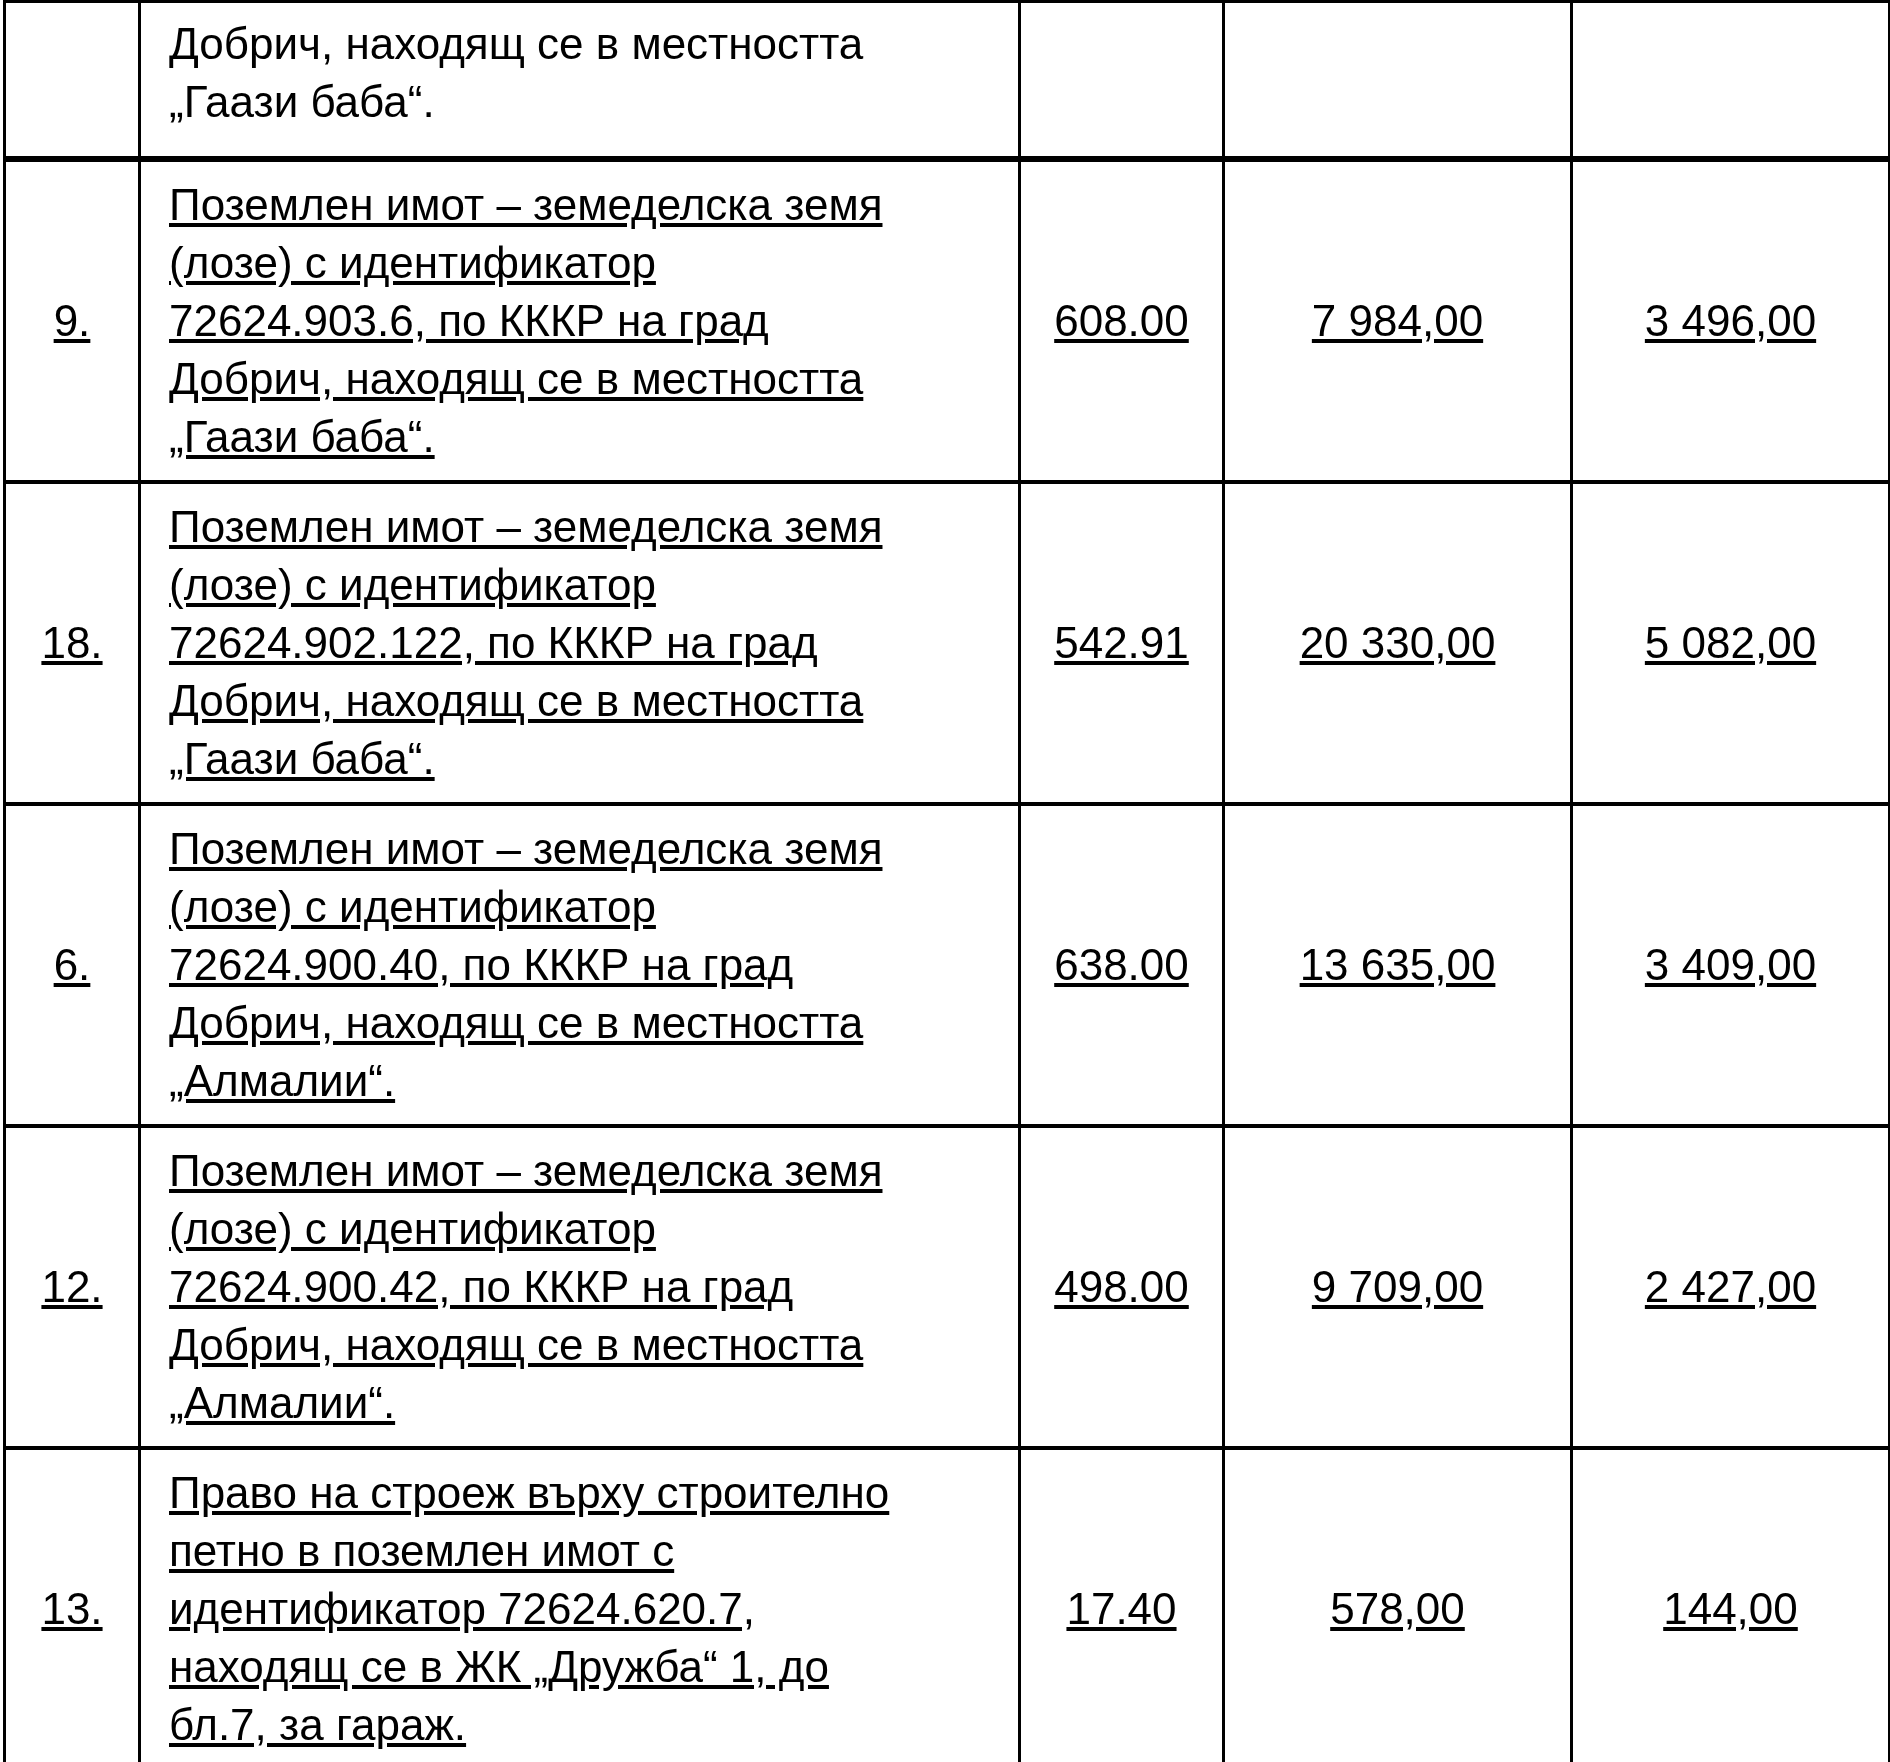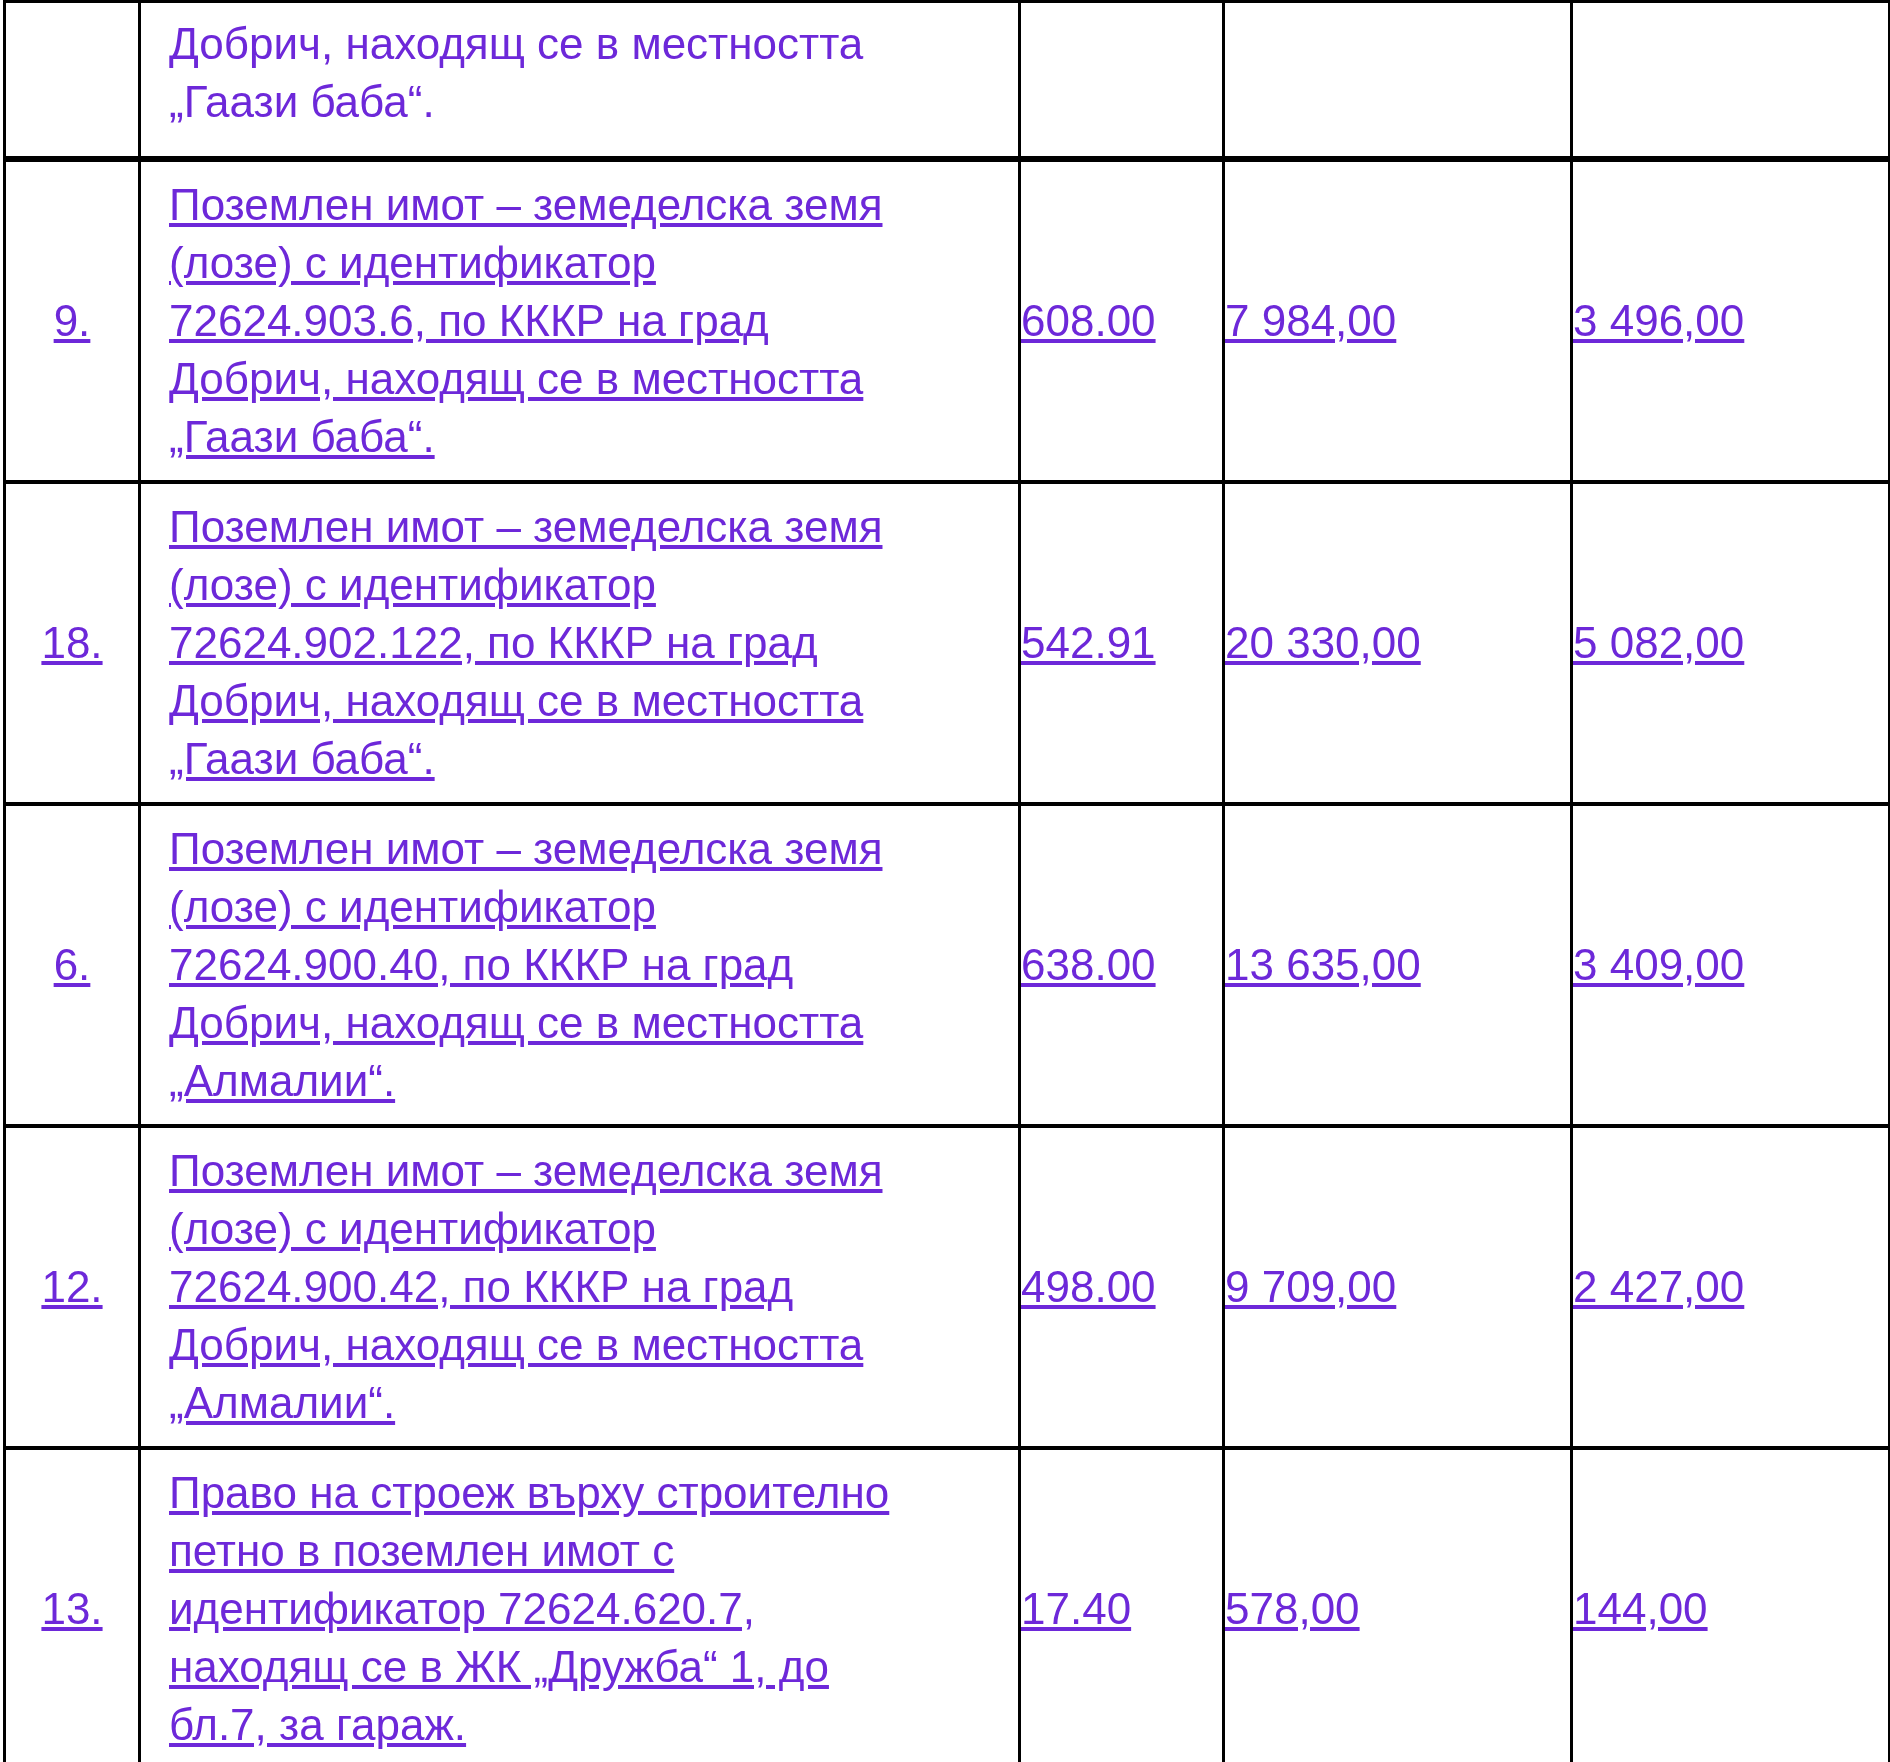--- a/index.html
+++ b/index.html
@@ -7,21 +7,21 @@
     padding: 0;
     background: #ffffff;
   }
   .page {
     position: relative;
     width: 1890px;
     height: 1762px;
     background: #ffffff;
     overflow: hidden;
     font-family: "Liberation Sans", "DejaVu Sans", sans-serif;
-    color: #6d28d9;
+    color: #000000;
   }
   table.property-table {
     position: absolute;
     left: 3px;
     top: 0;
     width: 1885px;
     border-collapse: collapse;
     table-layout: fixed;
   }
   col.c-num  { width: 135px; }
@@ -59,20 +59,21 @@
   }
   td.desc {
     padding: 0 12px 0 28px;
     white-space: pre-line;
     text-align: left;
   }
   tr.row-partial td.desc {
     padding-top: 12px;
   }
   td.val {
+    text-align: center;
     padding: 0;
   }
 </style>
 </head>
 <body>
 
 <div class="page">
   <table class="property-table">
     <colgroup>
       <col class="c-num">

